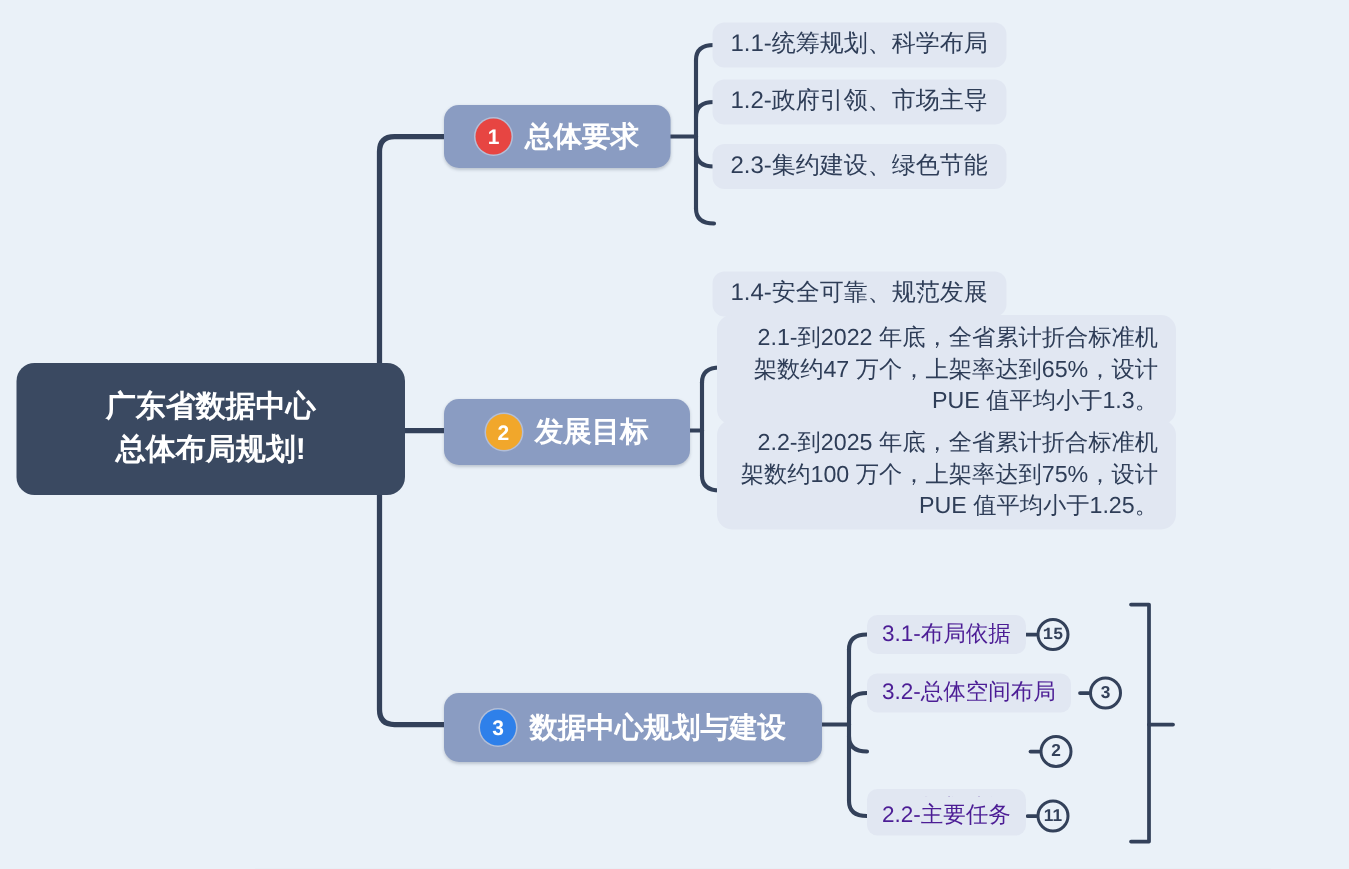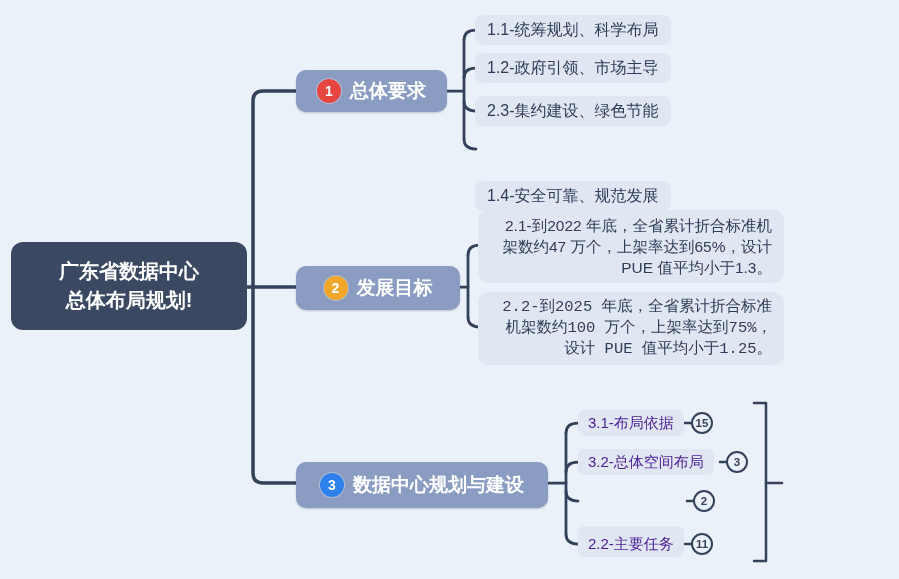--- a/index.html
+++ b/index.html
@@ -9,21 +9,21 @@
   }
   .canvas{
     position:relative;
     width:899px;height:579px;
     background:#eaf1f8;
     overflow:hidden;
   }
   .canvas svg{position:absolute;left:0;top:0;}
   .node{position:absolute;box-sizing:border-box;}
   .root{
-    left:11px;top:242px;width:236px;height:88px;
+    left:11px;top:242px;width:259px;height:88px;
     background:#3a4961;border-radius:12px;
     color:#ffffff;font-size:20px;font-weight:700;
     display:flex;flex-direction:column;align-items:center;justify-content:center;
     line-height:29px;text-align:center;
   }
   .branch{
     background:#8a9cc2;border-radius:10px;
     color:#ffffff;font-size:19px;font-weight:700;
     display:flex;align-items:center;justify-content:center;gap:9px;
     white-space:nowrap;
@@ -50,39 +50,39 @@
   .c11{left:475px;top:15px;}
   .c12{left:475px;top:53px;}
   .c13{left:475px;top:96px;}
   .c14{left:475px;top:134px;margin-top:47px;}
   .child-big{
     background:#e1e7f2;border-radius:10px;
     color:#2e3d57;font-size:15.5px;line-height:21px;
     width:306px;padding:5px 12px;text-align:right;
   }
   .c21{left:478px;top:210px;}
-  .c22{left:478px;top:292px;font-family:Liberation Mono, monospace;}
+  .c22{left:478px;top:280px;}
   .child3{
     background:#e1e7f2;border-radius:7px;
     color:#4c1d95;font-size:15px;
     height:26px;line-height:26px;padding:0 10px;
     white-space:nowrap;
   }
   .c31{left:578px;top:410px;}
   .c32{left:578px;top:449px;}
   .c33{left:578px;top:488px;margin-top:38px;}
   .c34{left:578px;top:531px;}
   .count{
     position:absolute;width:22px;height:22px;box-sizing:border-box;
     border:2px solid #33415a;border-radius:50%;
     color:#33415a;font-size:11.5px;font-weight:700;
     display:flex;align-items:center;justify-content:center;
     background:#eaf1f8;
   }
-  .n15{left:691px;top:412px;}
+  .n15{left:691px;top:412px;font-family:Liberation Mono, monospace;}
   .n3{left:726px;top:451px;}
   .n2{left:693px;top:490px;}
   .n11{left:691px;top:533px;text-align:center;}
   .note{
     left:792px;top:466px;height:33px;line-height:33px;
     background:#3a4961;border-radius:8px;
     color:#ffffff;font-size:17px;font-weight:700;
     padding:0 13px;white-space:nowrap;
   }
 </style>

